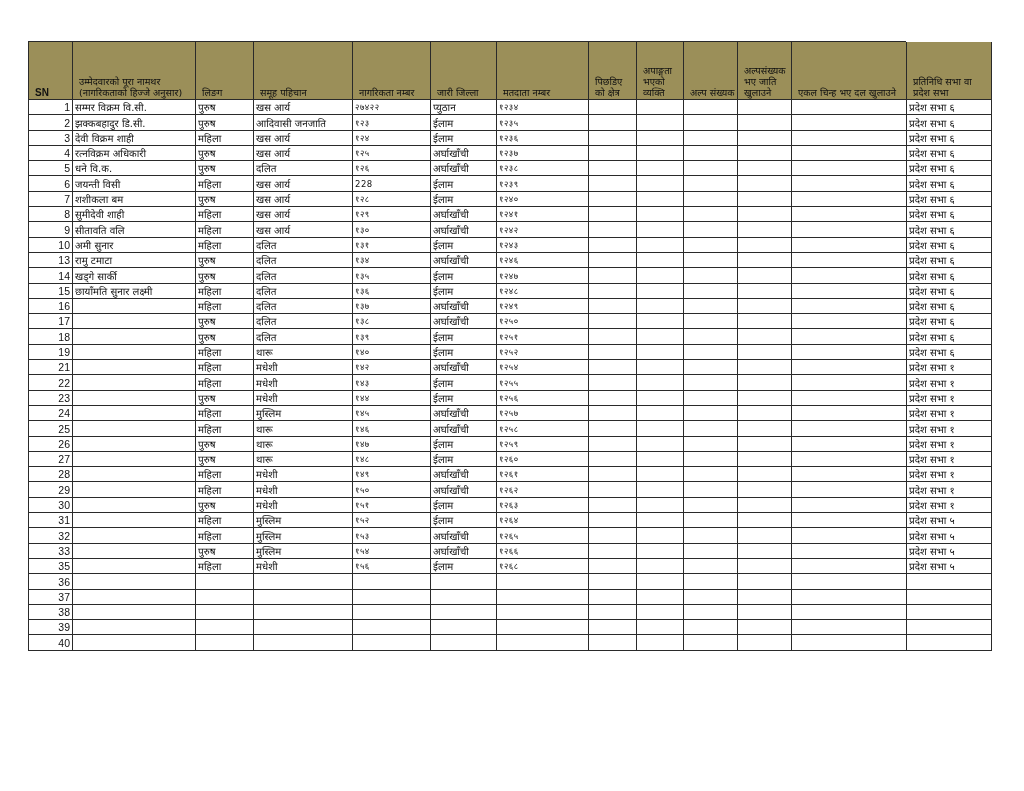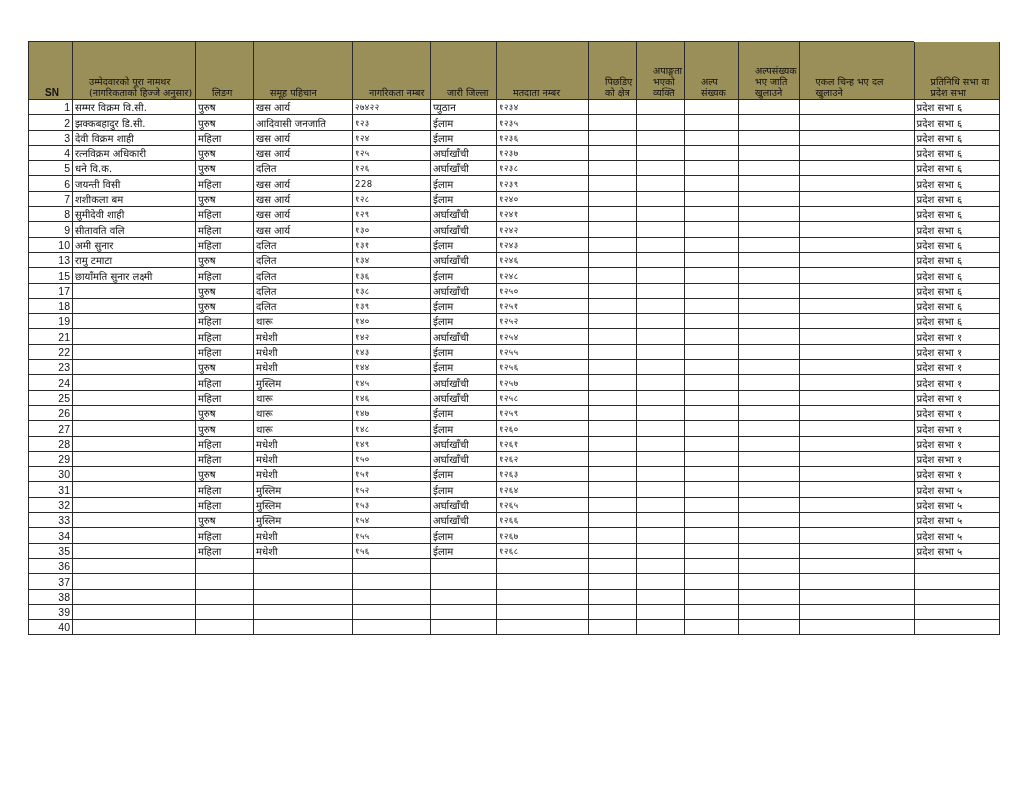--- a/index.html
+++ b/index.html
@@ -2,21 +2,21 @@
 <html><head>
 <meta charset="utf-8">
 <style>
   html, body { margin: 0; padding: 0; background: #ffffff; }
   body { width: 1024px; height: 791px; position: relative; overflow: hidden;
          font-family: "DejaVu Sans", "Liberation Sans", sans-serif; color: #111; }
   .sheet { position: absolute; left: 28px; top: 40px; }
   table { border-collapse: collapse; table-layout: fixed; }
   th, td { border: 1px solid #2a2a2a; padding: 0 2px; overflow: hidden; white-space: nowrap; }
   thead th { background: #9b8f59; font-weight: normal; font-size: 9.5px; line-height: 11px;
-             vertical-align: bottom; text-align: left; height: 56px; padding: 0 2px 1px 16px;
+             vertical-align: bottom; text-align: left; height: 56px; padding: 0 2px 1px 6px;
              white-space: normal; color: #111; }
   thead th.sn { font-family: Liberation Sans, sans-serif; font-weight: bold; font-size: 10px; }
   thead th.last { border-top: 2px solid #ffffff; margin-left: 8px; }
   tbody td { height: 14.3px; font-size: 10px; line-height: 13px; vertical-align: bottom; }
   tbody td.sn { text-align: right; font-family: "Liberation Sans", sans-serif; font-size: 10.5px; padding-right: 2px; }
   tbody td.num { font-size: 8.5px; letter-spacing: 0.5px; }
   col.c-sn { width: 44px; }
   col.c-name { width: 123px; }
   col.c-gender { width: 58px; }
   col.c-group { width: 99px; }
@@ -227,35 +227,65 @@
           <td>अर्घाखाँची</td>
           <td class="num">१२४६</td>
           <td></td>
           <td></td>
           <td></td>
           <td></td>
           <td></td>
           <td>प्रदेश सभा ६</td>
         </tr>
         <tr>
+          <td class="sn">14</td>
+          <td>खड्गे सार्की</td>
+          <td>पुरुष</td>
+          <td>दलित</td>
+          <td class="num">१३५</td>
+          <td>ईलाम</td>
+          <td class="num">१२४७</td>
+          <td></td>
+          <td></td>
+          <td></td>
+          <td></td>
+          <td></td>
+          <td>प्रदेश सभा ६</td>
+        </tr>
+        <tr>
           <td class="sn">15</td>
           <td>छायाँमति सुनार लक्ष्मी</td>
           <td>महिला</td>
           <td>दलित</td>
           <td class="num">१३६</td>
           <td>ईलाम</td>
           <td class="num">१२४८</td>
           <td></td>
           <td></td>
           <td></td>
           <td></td>
           <td></td>
           <td>प्रदेश सभा ६</td>
         </tr>
         <tr>
+          <td class="sn">16</td>
+          <td></td>
+          <td>महिला</td>
+          <td>दलित</td>
+          <td class="num">१३७</td>
+          <td>अर्घाखाँची</td>
+          <td class="num">१२४९</td>
+          <td></td>
+          <td></td>
+          <td></td>
+          <td></td>
+          <td></td>
+          <td>प्रदेश सभा ६</td>
+        </tr>
+        <tr>
           <td class="sn">17</td>
           <td></td>
           <td>पुरुष</td>
           <td>दलित</td>
           <td class="num">१३८</td>
           <td>अर्घाखाँची</td>
           <td class="num">१२५०</td>
           <td></td>
           <td></td>
           <td></td>
@@ -474,35 +504,20 @@
           <td>प्रदेश सभा ५</td>
         </tr>
         <tr>
           <td class="sn">33</td>
           <td></td>
           <td>पुरुष</td>
           <td>मुस्लिम</td>
           <td class="num">१५४</td>
           <td>अर्घाखाँची</td>
           <td class="num">१२६६</td>
-          <td></td>
-          <td></td>
-          <td></td>
-          <td></td>
-          <td></td>
-          <td>प्रदेश सभा ५</td>
-        </tr>
-        <tr>
-          <td class="sn">34</td>
-          <td></td>
-          <td>महिला</td>
-          <td>मधेशी</td>
-          <td class="num">१५५</td>
-          <td>ईलाम</td>
-          <td class="num">१२६७</td>
           <td></td>
           <td></td>
           <td></td>
           <td></td>
           <td></td>
           <td>प्रदेश सभा ५</td>
         </tr>
         <tr>
           <td class="sn">35</td>
           <td></td>

